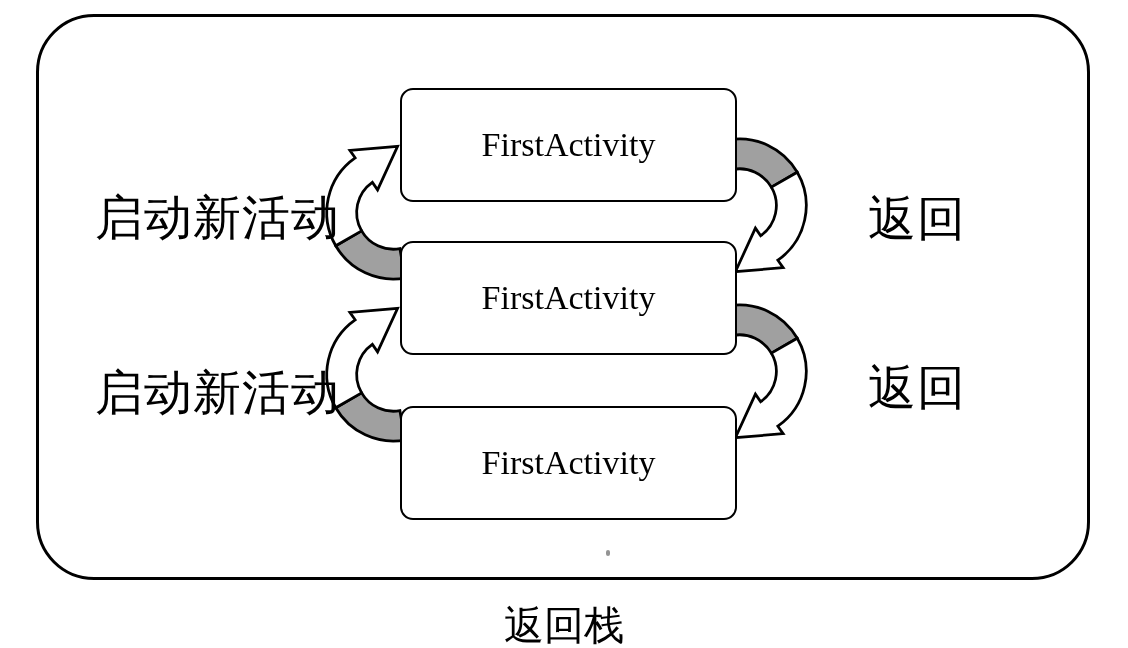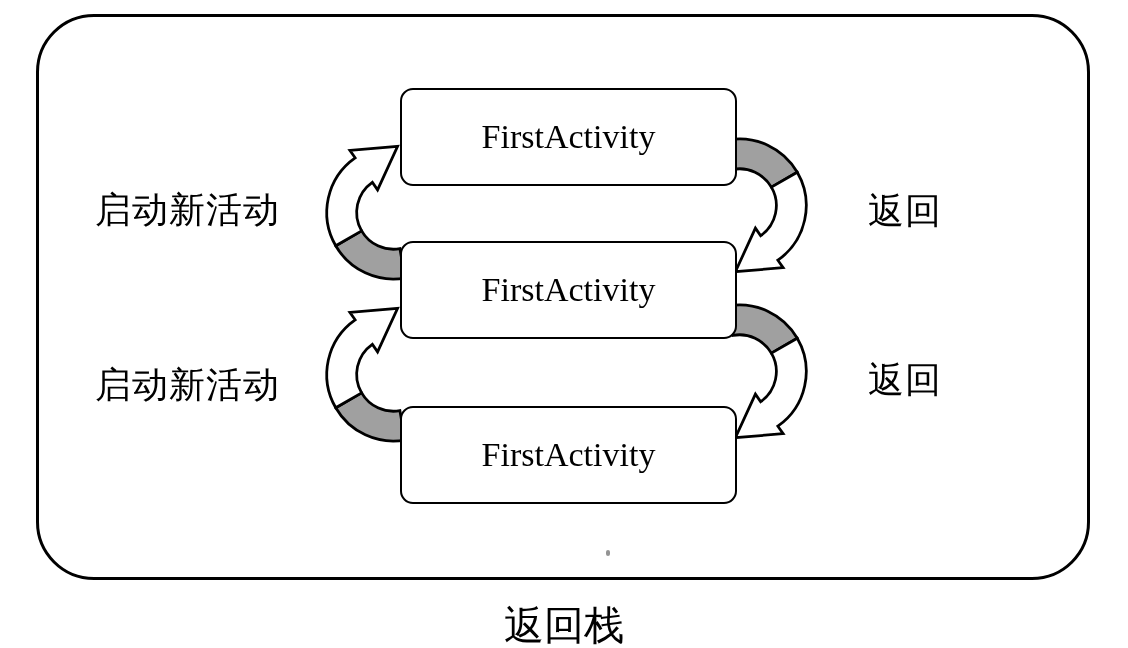--- a/index.html
+++ b/index.html
@@ -7,38 +7,38 @@
   body { font-family: "Liberation Serif", "DejaVu Serif", serif; color: #000; }
 
   .canvas { position: relative; width: 1128px; height: 648px; background: #fff; overflow: hidden; }
 
   .frame {
     position: absolute; left: 36px; top: 14px; width: 1054px; height: 566px;
     border: 3px solid #000; border-radius: 58px; background: #fff; z-index: 0;
   }
 
   .activity-box {
-    position: absolute; left: 400px; width: 337px; height: 98px;
+    position: absolute; left: 400px; width: 337px; height: 114px;
     border: 2.5px solid #000; border-radius: 13px; background: #fff;
     display: flex; align-items: center; justify-content: center;
     font-size: 34px; z-index: 2;
   }
   .box-1 { top: 88px; }
   .box-2 { top: 241px; }
   .box-3 { top: 406px; }
 
   .arrow { position: absolute; width: 92px; height: 144px; z-index: 1; overflow: visible; }
   .arrow path { stroke: #000; stroke-width: 2.4px; }
   .arrow-body { fill: #ffffff; }
   .arrow-launch-1 { left: 321px; top: 141px; }
   .arrow-launch-2 { left: 321px; top: 303px; }
   .arrow-back-1 { left: 720px; top: 133px; transform: rotate(180deg); }
   .arrow-back-2 { left: 720px; top: 299px; transform: rotate(180deg); }
 
-  .side-label { position: absolute; font-size: 36px; z-index: 3; white-space: nowrap; letter-spacing: 1px; }
+  .side-label { position: absolute; font-size: 48px; z-index: 3; white-space: nowrap; letter-spacing: 1px; }
   .launch-label-1 { left: 95px; top: 186px; }
   .launch-label-2 { left: 95px; top: 361px; }
   .back-label-1 { left: 868px; top: 187px; }
   .back-label-2 { left: 868px; top: 356px; }
 
   .caption { position: absolute; left: 0; top: 598px; width: 1128px; text-align: center; font-size: 40px; }
 
   .speck { position: absolute; left: 606px; top: 550px; width: 4px; height: 6px; background: #666; border-radius: 2px; opacity: .7; }
 </style>
 </head>

